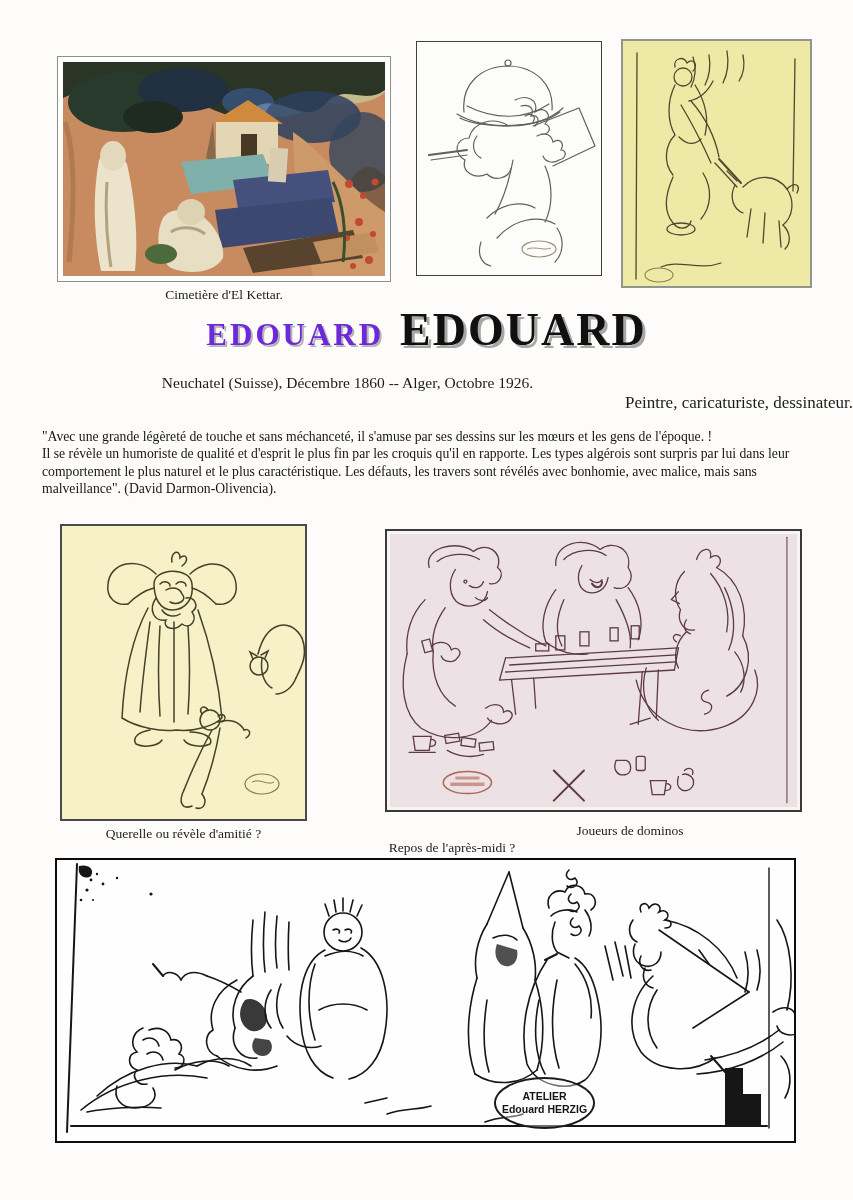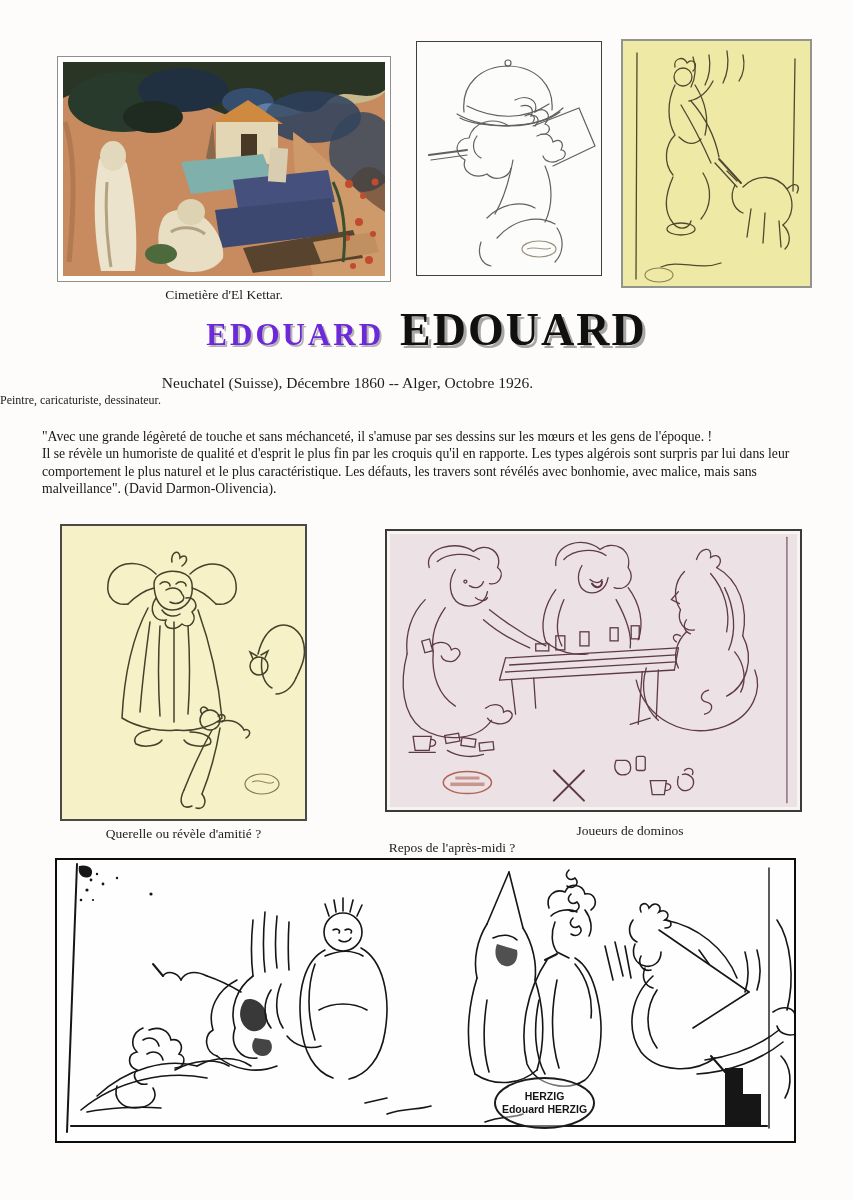--- a/index.html
+++ b/index.html
@@ -24,21 +24,21 @@
   .caption-querelle{left:60px;top:826px;width:247px;}
   .caption-dominos{left:480px;top:823px;width:300px;}
   .caption-repos{left:302px;top:840px;width:300px;}
   
   .title-row{position:absolute;left:0;top:303px;width:853px;text-align:center;white-space:nowrap;}
   .title-word1{display:inline-block;font-size:31px;font-weight:700;letter-spacing:3px;color:#6d28d9;
     text-shadow:2px 2px 0 rgba(120,120,120,.55);}
   .title-word2{display:inline-block;font-size:46px;font-weight:700;letter-spacing:2px;margin-left:12px;color:#101010;
     text-shadow:3px 3px 0 rgba(110,110,110,.6);}
   .life-dates{position:absolute;left:0;top:374px;width:695px;text-align:center;font-size:15.5px;}
-  .professions{position:absolute;left:0;top:393px;width:853px;text-align:left;font-size:12px;}
+  .professions{position:absolute;left:0;top:393px;width:853px;text-align:right;font-size:17px;}
   
   .quote{position:absolute;left:42px;top:428px;width:786px;font-size:13.7px;line-height:17.3px;color:#161616;}
   
   .atelier-stamp{
     position:absolute;left:437px;top:217px;width:97px;height:48px;
     border:2.5px solid #1b1b1b;border-radius:50%;
     display:flex;flex-direction:column;align-items:center;justify-content:center;
     font-family:"Liberation Sans","DejaVu Sans",sans-serif;font-weight:700;
     font-size:10.5px;line-height:1.25;color:#141414;background:rgba(255,255,255,.4);
   }
@@ -404,18 +404,18 @@
         <path d="M712,8 L712,268" stroke-width="1.4"></path>
         <path d="M720,60 C734,80 738,120 730,150"></path>
         <path d="M724,196 C734,206 736,224 728,238"></path>
         <path d="M642,90 L652,104"></path>
         <path d="M654,196 L668,212" stroke-width="2"></path>
         <path d="M14,266 L710,266" stroke-width="2.2"></path>
         <path d="M668,208 L686,208 L686,234 L704,234 L704,266 L668,266 Z" fill="#161616" stroke="none"></path>
       </g>
     </svg>
     <div class="atelier-stamp">
-      <span>HERZIG</span>
+      <span>ATELIER</span>
       <span>Edouard HERZIG</span>
     </div>
   </div>
 
 </div>
 
 </body></html>

